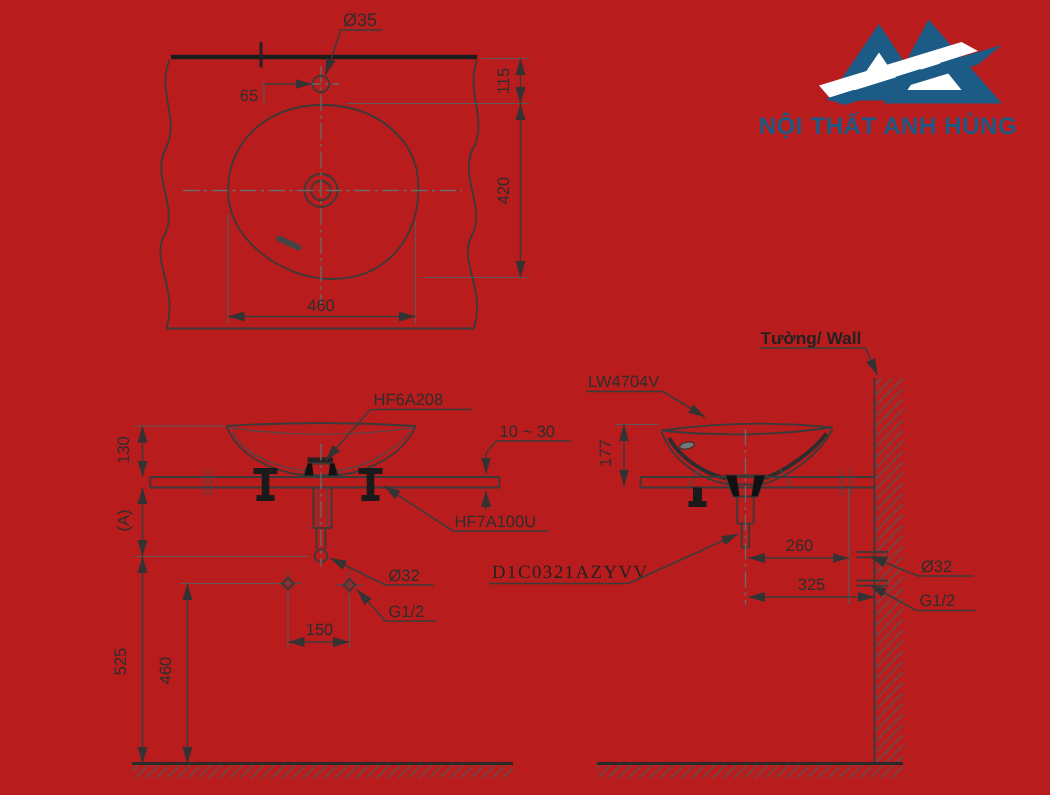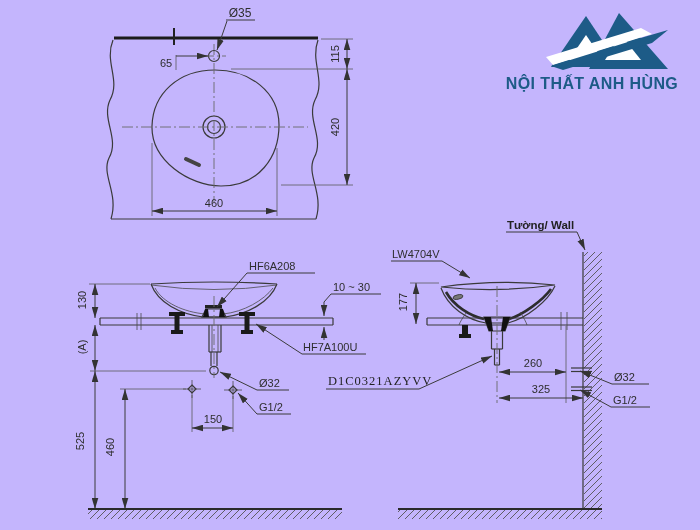--- a/index.html
+++ b/index.html
@@ -1,16 +1,16 @@
 <!DOCTYPE html>
 <html><head>
 <meta charset="utf-8">
 <style>
   html,body{margin:0;padding:0;background:#ffffff;}
-  .stage{position:relative;width:700px;height:530px;background:#c4b5fd;overflow:hidden;
+  .stage{position:relative;width:700px;height:530px;background:#b91c1c;overflow:hidden;
          font-family:"Liberation Sans",sans-serif;}
   svg{position:absolute;left:0;top:0;}
   .obj{stroke:#3a3a3a;stroke-width:1.2;fill:none;}
   .thin{stroke:#4a4a4a;stroke-width:0.8;fill:none;}
   .thick{stroke:#1c1c1c;stroke-width:3;fill:none;}
   .floor{stroke:#2a2a2a;stroke-width:2;fill:none;}
   .dim{stroke:#3b3b3b;stroke-width:1;fill:none;}
   .ext{stroke:#5a5a5a;stroke-width:0.8;fill:none;}
   .cl{stroke:#6a6a6a;stroke-width:0.9;fill:none;stroke-dasharray:11 3 2 3;}
   .lead{stroke:#3b3b3b;stroke-width:1;fill:none;}

